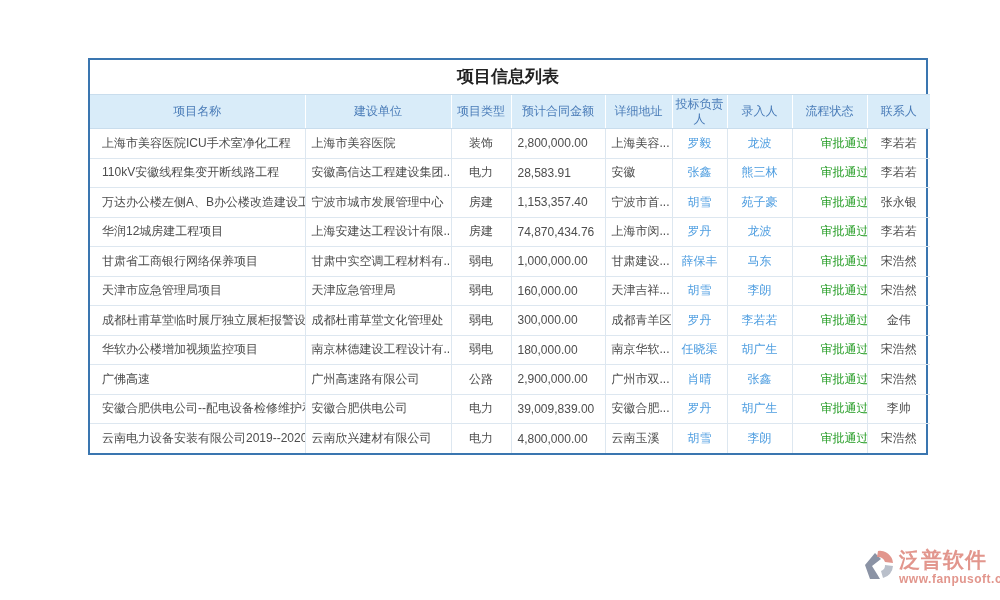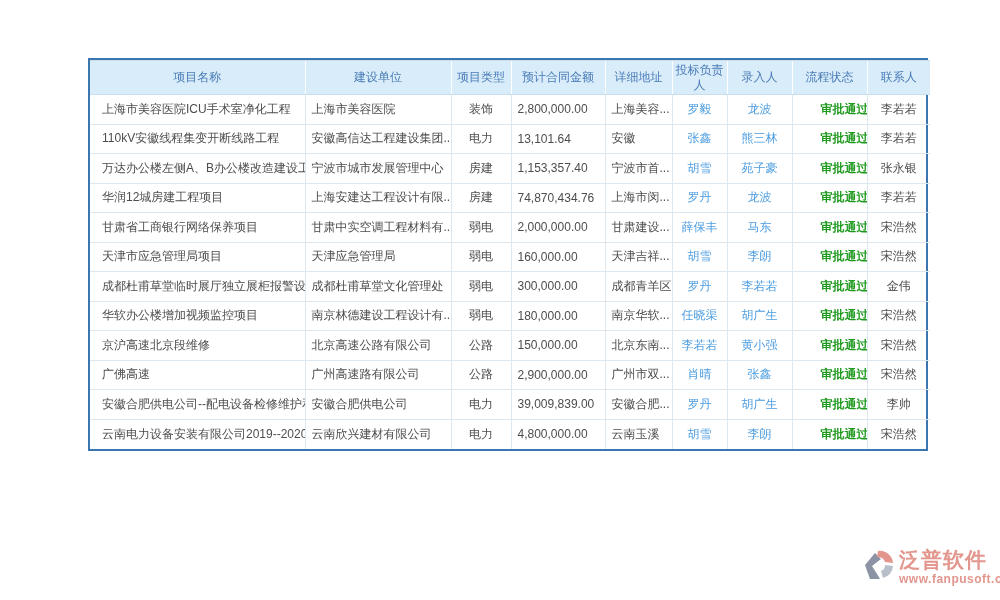--- a/index.html
+++ b/index.html
@@ -27,32 +27,33 @@
   thead th:first-child{border-left:none;}
   tbody td{height:29.5px;color:var(--body-text);padding:0 6px;
     border-left:1px solid var(--grid);border-top:1px solid var(--grid);
     white-space:nowrap;overflow:hidden;}
   tbody tr:first-child td{border-top:none;}
   tbody td:first-child{border-left:none;padding-left:12px;}
   .al{text-align:left;}
   .ac{text-align:center;}
   .ar{text-align:left;padding-right:9px;}
   td.link{color:var(--link);cursor:pointer;}
-  td.status{color:var(--status-green);font-weight:bold;cursor:pointer;padding-left:28px;}
+  td.status{color:var(--status-green);font-weight:normal;cursor:pointer;padding-left:28px;}
   .footer{position:absolute;left:864px;top:548px;display:flex;align-items:flex-start;}
   .footer .logo{width:32px;height:36px;margin-right:3px;flex:0 0 auto;}
   .brand-name{font-size:21px;font-weight:bold;color:var(--brand);
     letter-spacing:1px;line-height:24px;}
   .brand-url{font-size:12px;font-weight:bold;color:var(--brand);
     letter-spacing:0.5px;margin-top:0px;}
 </style>
 </head>
 <body>
 
 <div class="panel">
+  <div class="title-bar">项目信息列表</div>
   <table>
     <colgroup>
       <col style="width:215px">
         <col style="width:146px">
         <col style="width:60px">
       <col style="width:94px">
         <col style="width:67px">
         <col style="width:55px">
       <col style="width:65px">
         <col style="width:75px">
@@ -80,21 +81,21 @@
           <td class="al">上海美容...</td>
           <td class="ac link">罗毅</td>
           <td class="ac link">龙波</td>
           <td class="ac status">审批通过</td>
           <td class="ac">李若若</td>
         </tr>
         <tr>
           <td class="al">110kV安徽线程集变开断线路工程</td>
           <td class="al">安徽高信达工程建设集团...</td>
           <td class="ac">电力</td>
-          <td class="ar">13,101.64</td>
+          <td class="ar">28,583.91</td>
           <td class="al">安徽</td>
           <td class="ac link">张鑫</td>
           <td class="ac link">熊三林</td>
           <td class="ac status">审批通过</td>
           <td class="ac">李若若</td>
         </tr>
         <tr>
           <td class="al">万达办公楼左侧A、B办公楼改造建设工程</td>
           <td class="al">宁波市城市发展管理中心</td>
           <td class="ac">房建</td>
@@ -113,21 +114,21 @@
           <td class="al">上海市闵...</td>
           <td class="ac link">罗丹</td>
           <td class="ac link">龙波</td>
           <td class="ac status">审批通过</td>
           <td class="ac">李若若</td>
         </tr>
         <tr>
           <td class="al">甘肃省工商银行网络保养项目</td>
           <td class="al">甘肃中实空调工程材料有...</td>
           <td class="ac">弱电</td>
-          <td class="ar">2,000,000.00</td>
+          <td class="ar">1,000,000.00</td>
           <td class="al">甘肃建设...</td>
           <td class="ac link">薛保丰</td>
           <td class="ac link">马东</td>
           <td class="ac status">审批通过</td>
           <td class="ac">宋浩然</td>
         </tr>
         <tr>
           <td class="al">天津市应急管理局项目</td>
           <td class="al">天津应急管理局</td>
           <td class="ac">弱电</td>
@@ -150,31 +151,20 @@
           <td class="ac">金伟</td>
         </tr>
         <tr>
           <td class="al">华软办公楼增加视频监控项目</td>
           <td class="al">南京林德建设工程设计有...</td>
           <td class="ac">弱电</td>
           <td class="ar">180,000.00</td>
           <td class="al">南京华软...</td>
           <td class="ac link">任晓渠</td>
           <td class="ac link">胡广生</td>
-          <td class="ac status">审批通过</td>
-          <td class="ac">宋浩然</td>
-        </tr>
-        <tr>
-          <td class="al">京沪高速北京段维修</td>
-          <td class="al">北京高速公路有限公司</td>
-          <td class="ac">公路</td>
-          <td class="ar">150,000.00</td>
-          <td class="al">北京东南...</td>
-          <td class="ac link">李若若</td>
-          <td class="ac link">黄小强</td>
           <td class="ac status">审批通过</td>
           <td class="ac">宋浩然</td>
         </tr>
         <tr>
           <td class="al">广佛高速</td>
           <td class="al">广州高速路有限公司</td>
           <td class="ac">公路</td>
           <td class="ar">2,900,000.00</td>
           <td class="al">广州市双...</td>
           <td class="ac link">肖晴</td>

